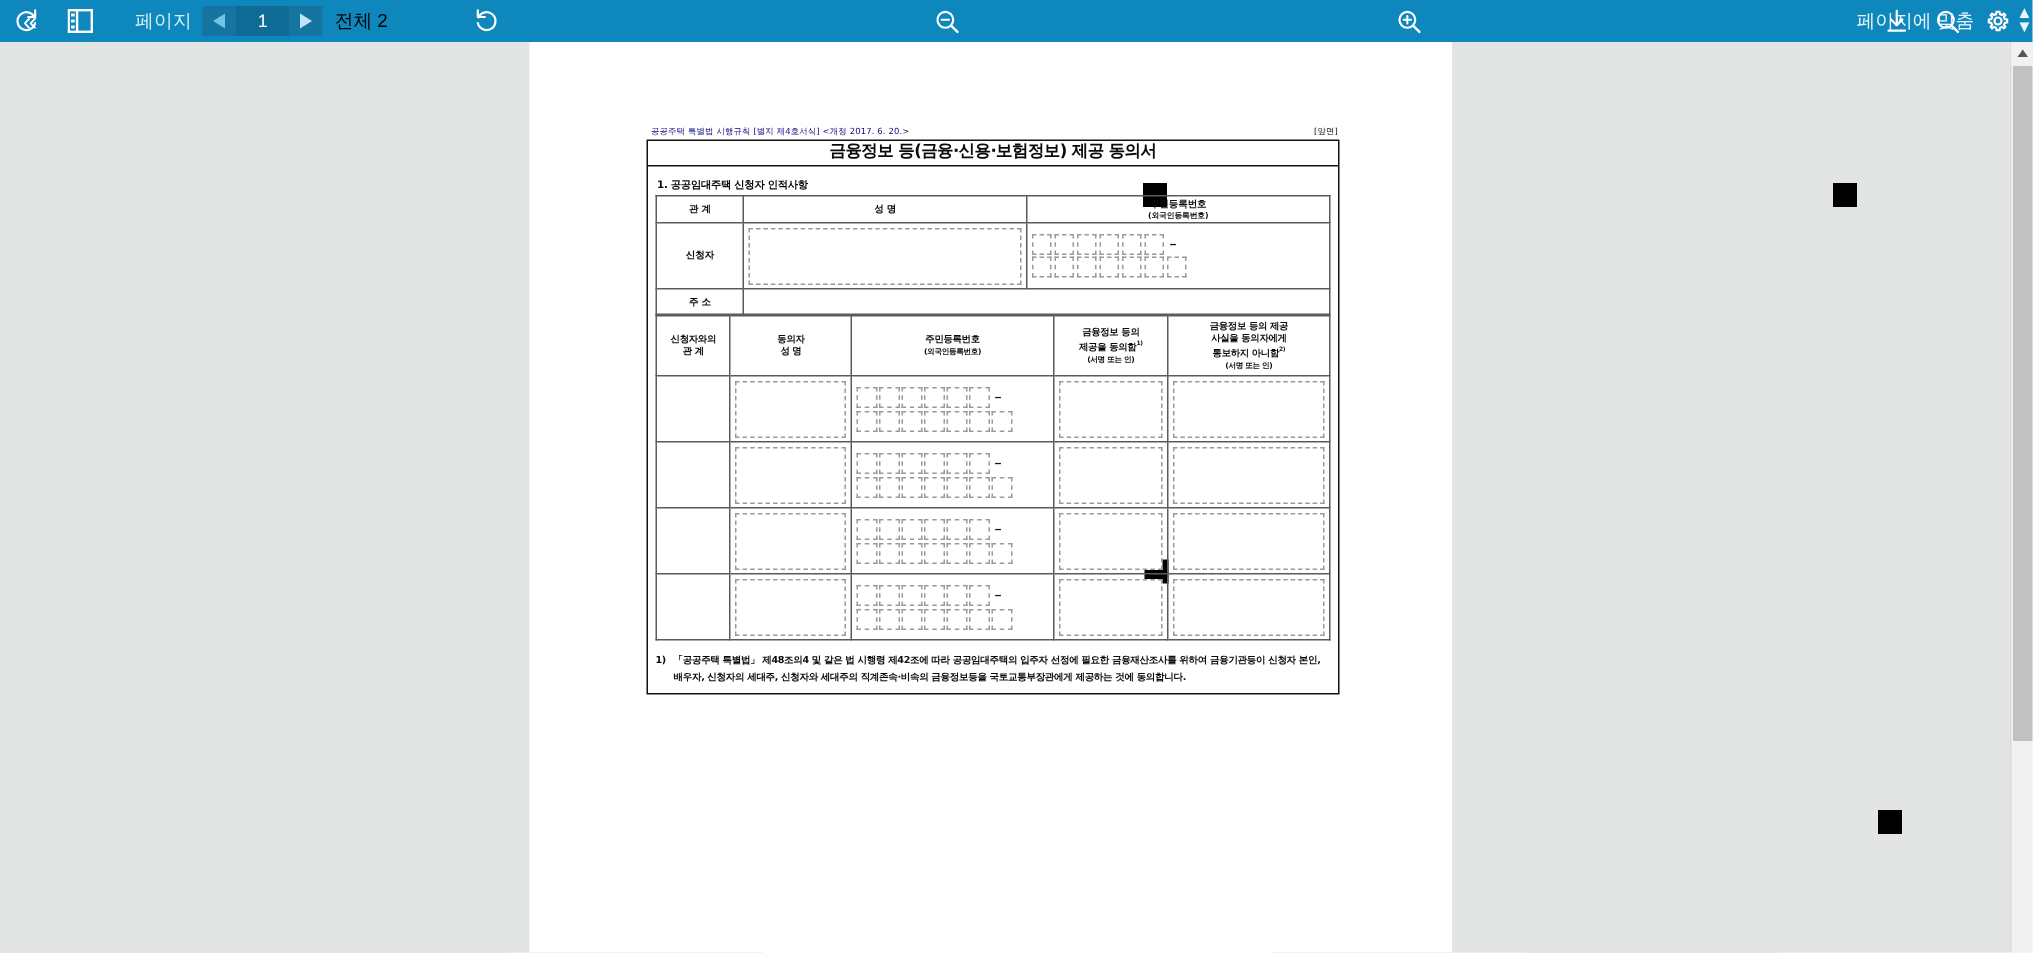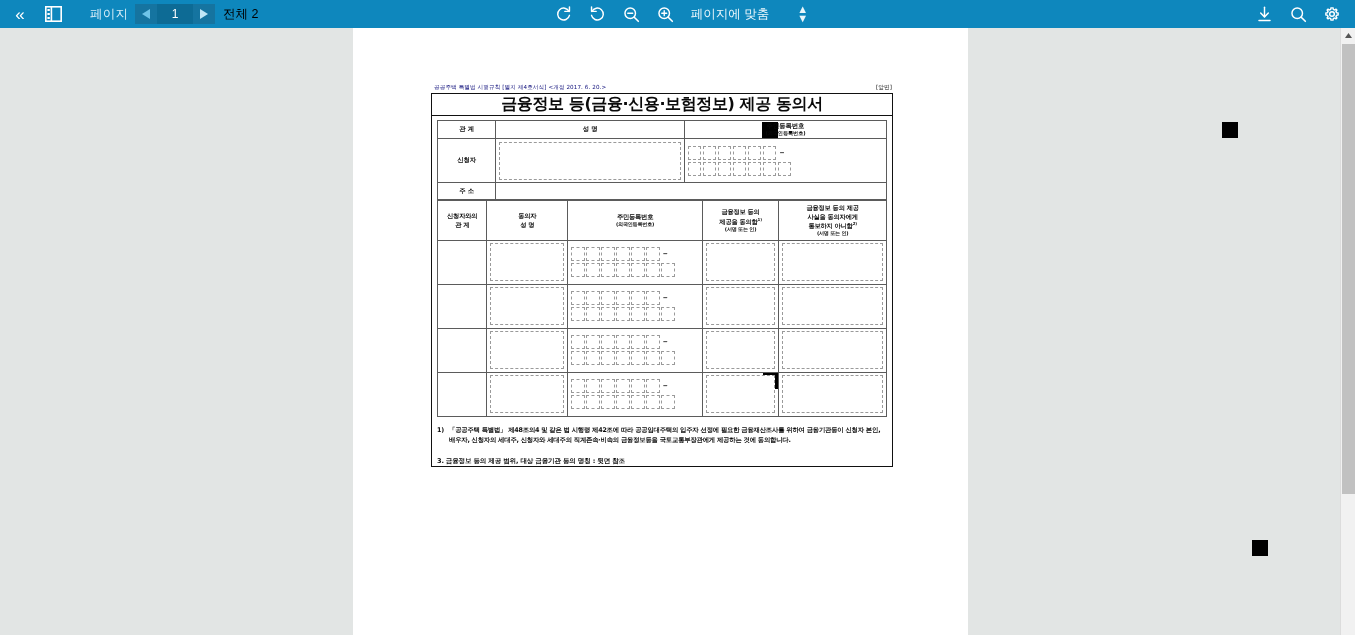--- a/index.html
+++ b/index.html
@@ -22,21 +22,21 @@
   }
   .tb-btn {
     display: flex; align-items: center; justify-content: center;
     height: 28px;
     cursor: pointer;
     color: #ffffff;
   }
   .tb-left { display: flex; align-items: center; height: 28px; }
   .tb-center {
     position: absolute; left: 0; width: 1355px;
-    display: flex; align-items: center; justify-content: center;
+    display: flex; align-items: center; justify-content: space-between;
     height: 28px; pointer-events: none;
   }
   .tb-center > * { pointer-events: auto; }
   .tb-right {
     position: absolute; right: 6px; top: 0;
     display: flex; align-items: center; height: 28px;
   }
 
   #collapse-btn { width: 34px; font-size: 17px; line-height: 1; padding-left: 6px; }
   #sidebar-toggle { width: 38px; }
@@ -111,21 +111,21 @@
     font-size: 5.6px; letter-spacing: .1px;
     padding: 0 1px 1px 3px;
   }
   .doc-meta .rev { color: #0d0d7a; }
   .doc-border {
     border: 1.6px solid #111;
     padding: 0;
   }
   .doc-title {
     text-align: center;
-    font-size: 16px;
+    font-size: 11px;
     font-weight: bold;
     letter-spacing: -0.4px;
     border-bottom: 1.5px solid #111;
     padding: 1px 0 2px;
     line-height: 1.15;
   }
   .doc-body { padding: 4px 5px 0 5px; }
   .sec-title {
     font-size: 6.9px; font-weight: bold;
     margin: 3px 0 2.5px 1px;
@@ -307,20 +307,21 @@
       <div class="doc-meta">
         <span class="rev">공공주택 특별법 시행규칙 [별지 제4호서식] &lt;개정 2017. 6. 20.&gt;</span>
         <span>[앞면]</span>
       </div>
 
       <div class="doc-border">
         <div class="doc-title">금융정보 등(금융·신용·보험정보) 제공 동의서</div>
 
         <div class="doc-body">
 
+          <div class="sec-title">1. 공공임대주택 신청자 인적사항</div>
 
           <table class="form">
             <tbody>
                 <tr>
               <th style="width:13%">관 계</th>
               <th style="width:42%">성 명</th>
               <th style="width:45%">
                 <span class="ssn-label">주민등록번호</span>
                 <span class="sub">(외국인등록번호)</span>
               </th>
@@ -552,21 +553,20 @@
                     </div>
                   </td>
                 </tr>
               </tbody>
           </table>
 
           <ol class="notes" id="notes-list">
               <li><span class="num">1)</span><span>「공공주택 특별법」 제48조의4 및 같은 법 시행령 제42조에 따라 공공임대주택의 입주자 선정에 필요한 금융재산조사를 위하여 금융기관등이 신청자 본인, 배우자, 신청자의 세대주, 신청자와 세대주의 직계존속·비속의 금융정보등을 국토교통부장관에게 제공하는 것에 동의합니다.</span></li>
             </ol>
 
-          <div class="sec3">3. 금융정보 등의 제공 범위, 대상 금융기관 등의 명칭 : 뒷면 참조</div>
 
         </div>
       </div>
     </div>
   </div>
 </div>
 
 <div id="vscroll">
   <div id="vscroll-up">
     <svg width="9" height="7" viewBox="0 0 9 7">

